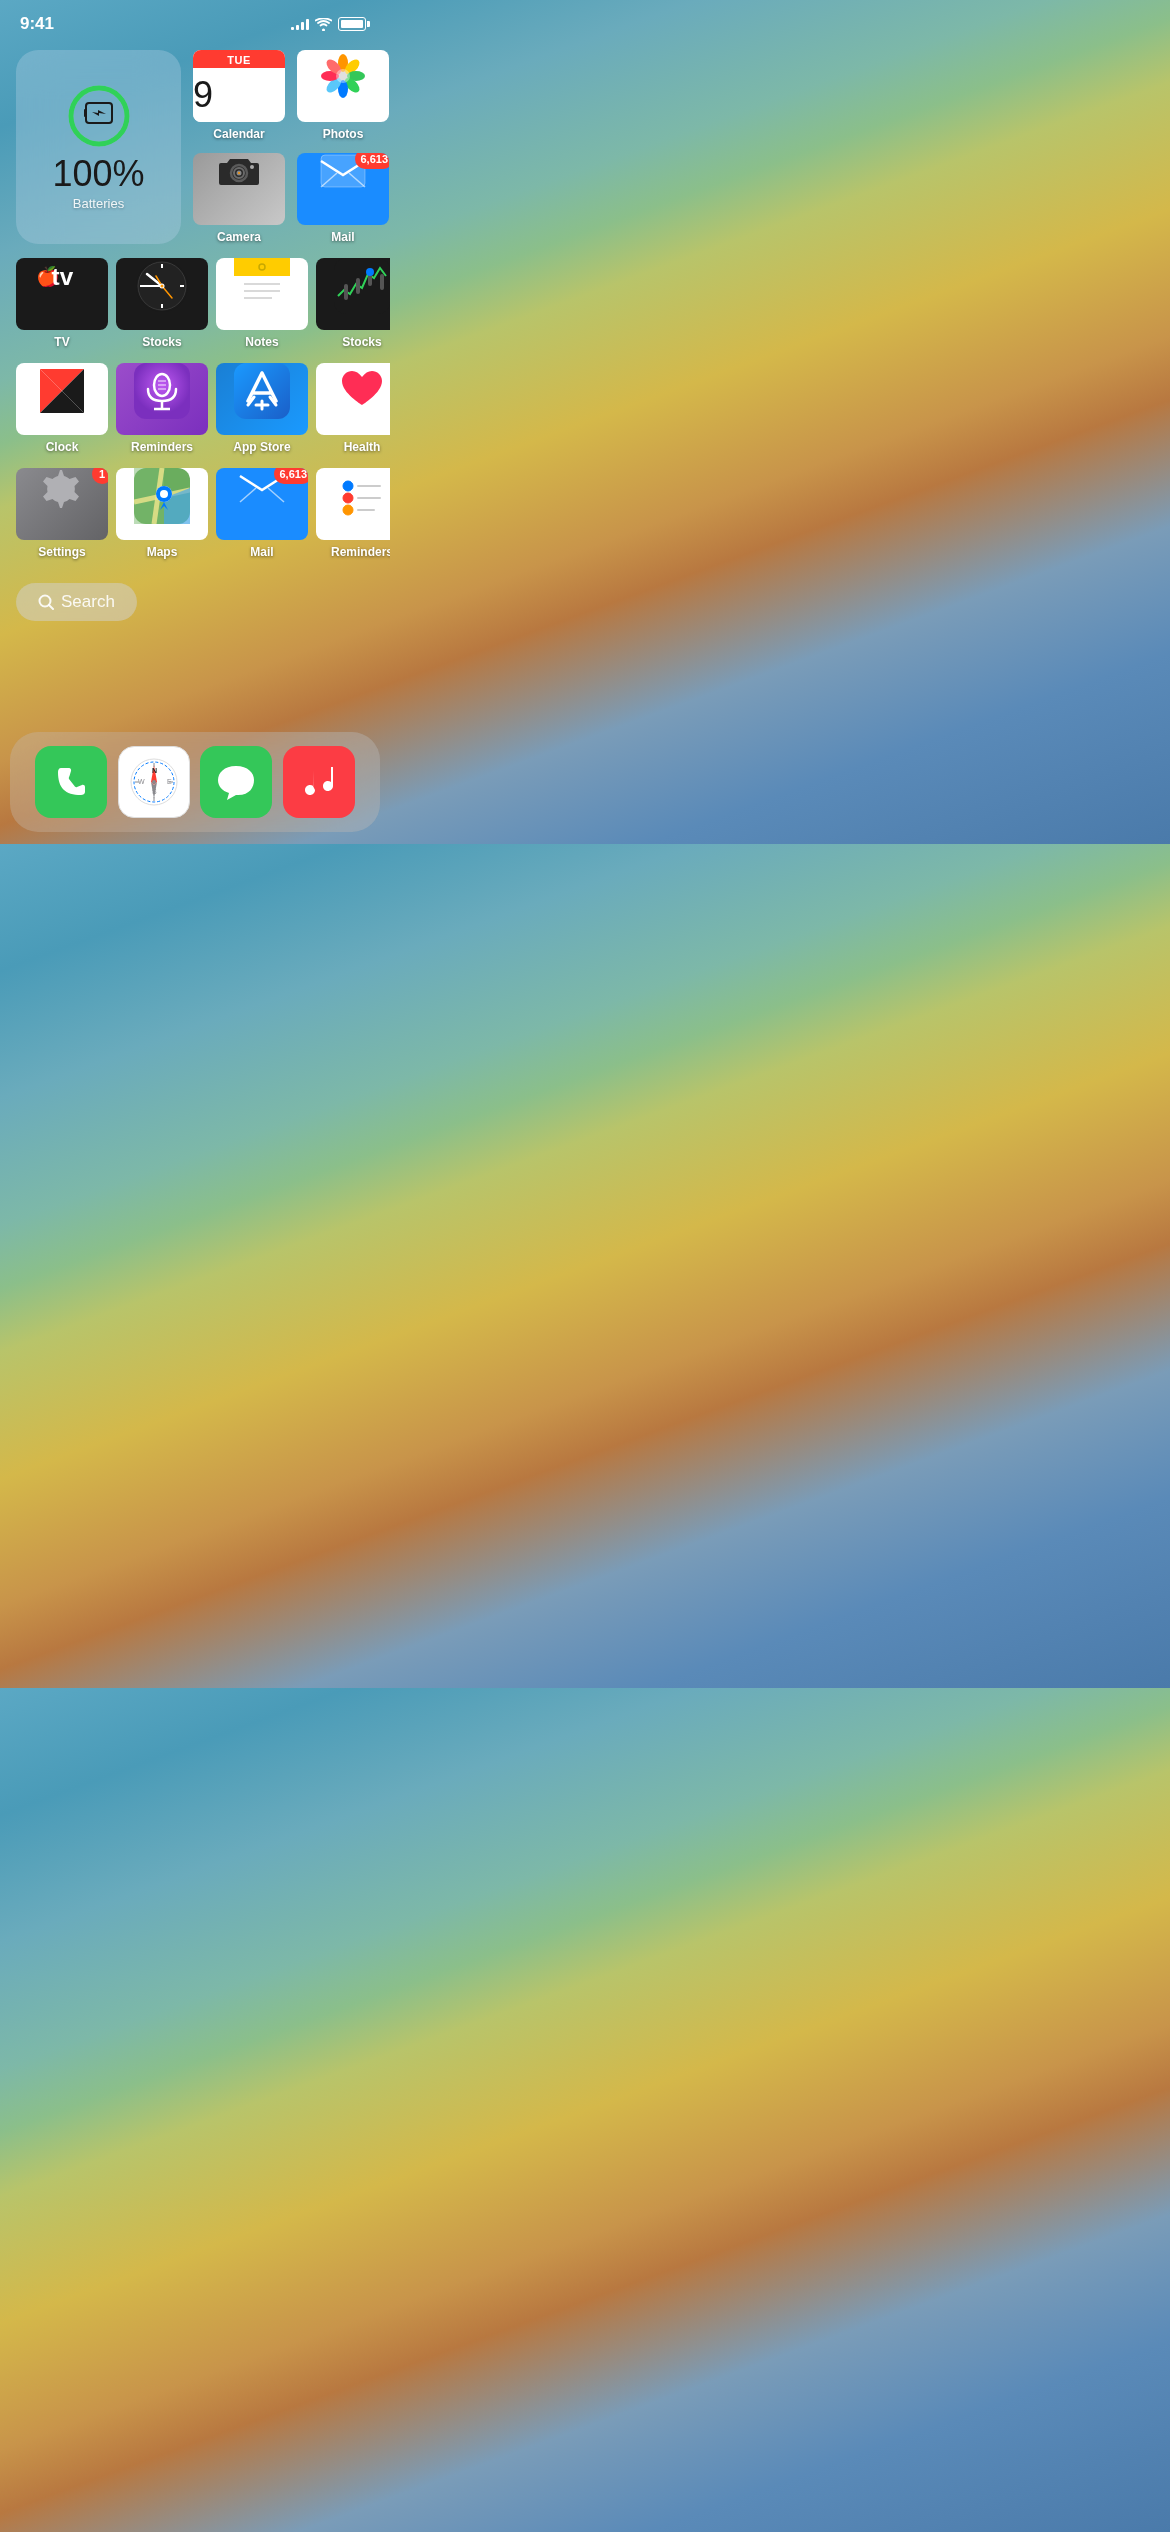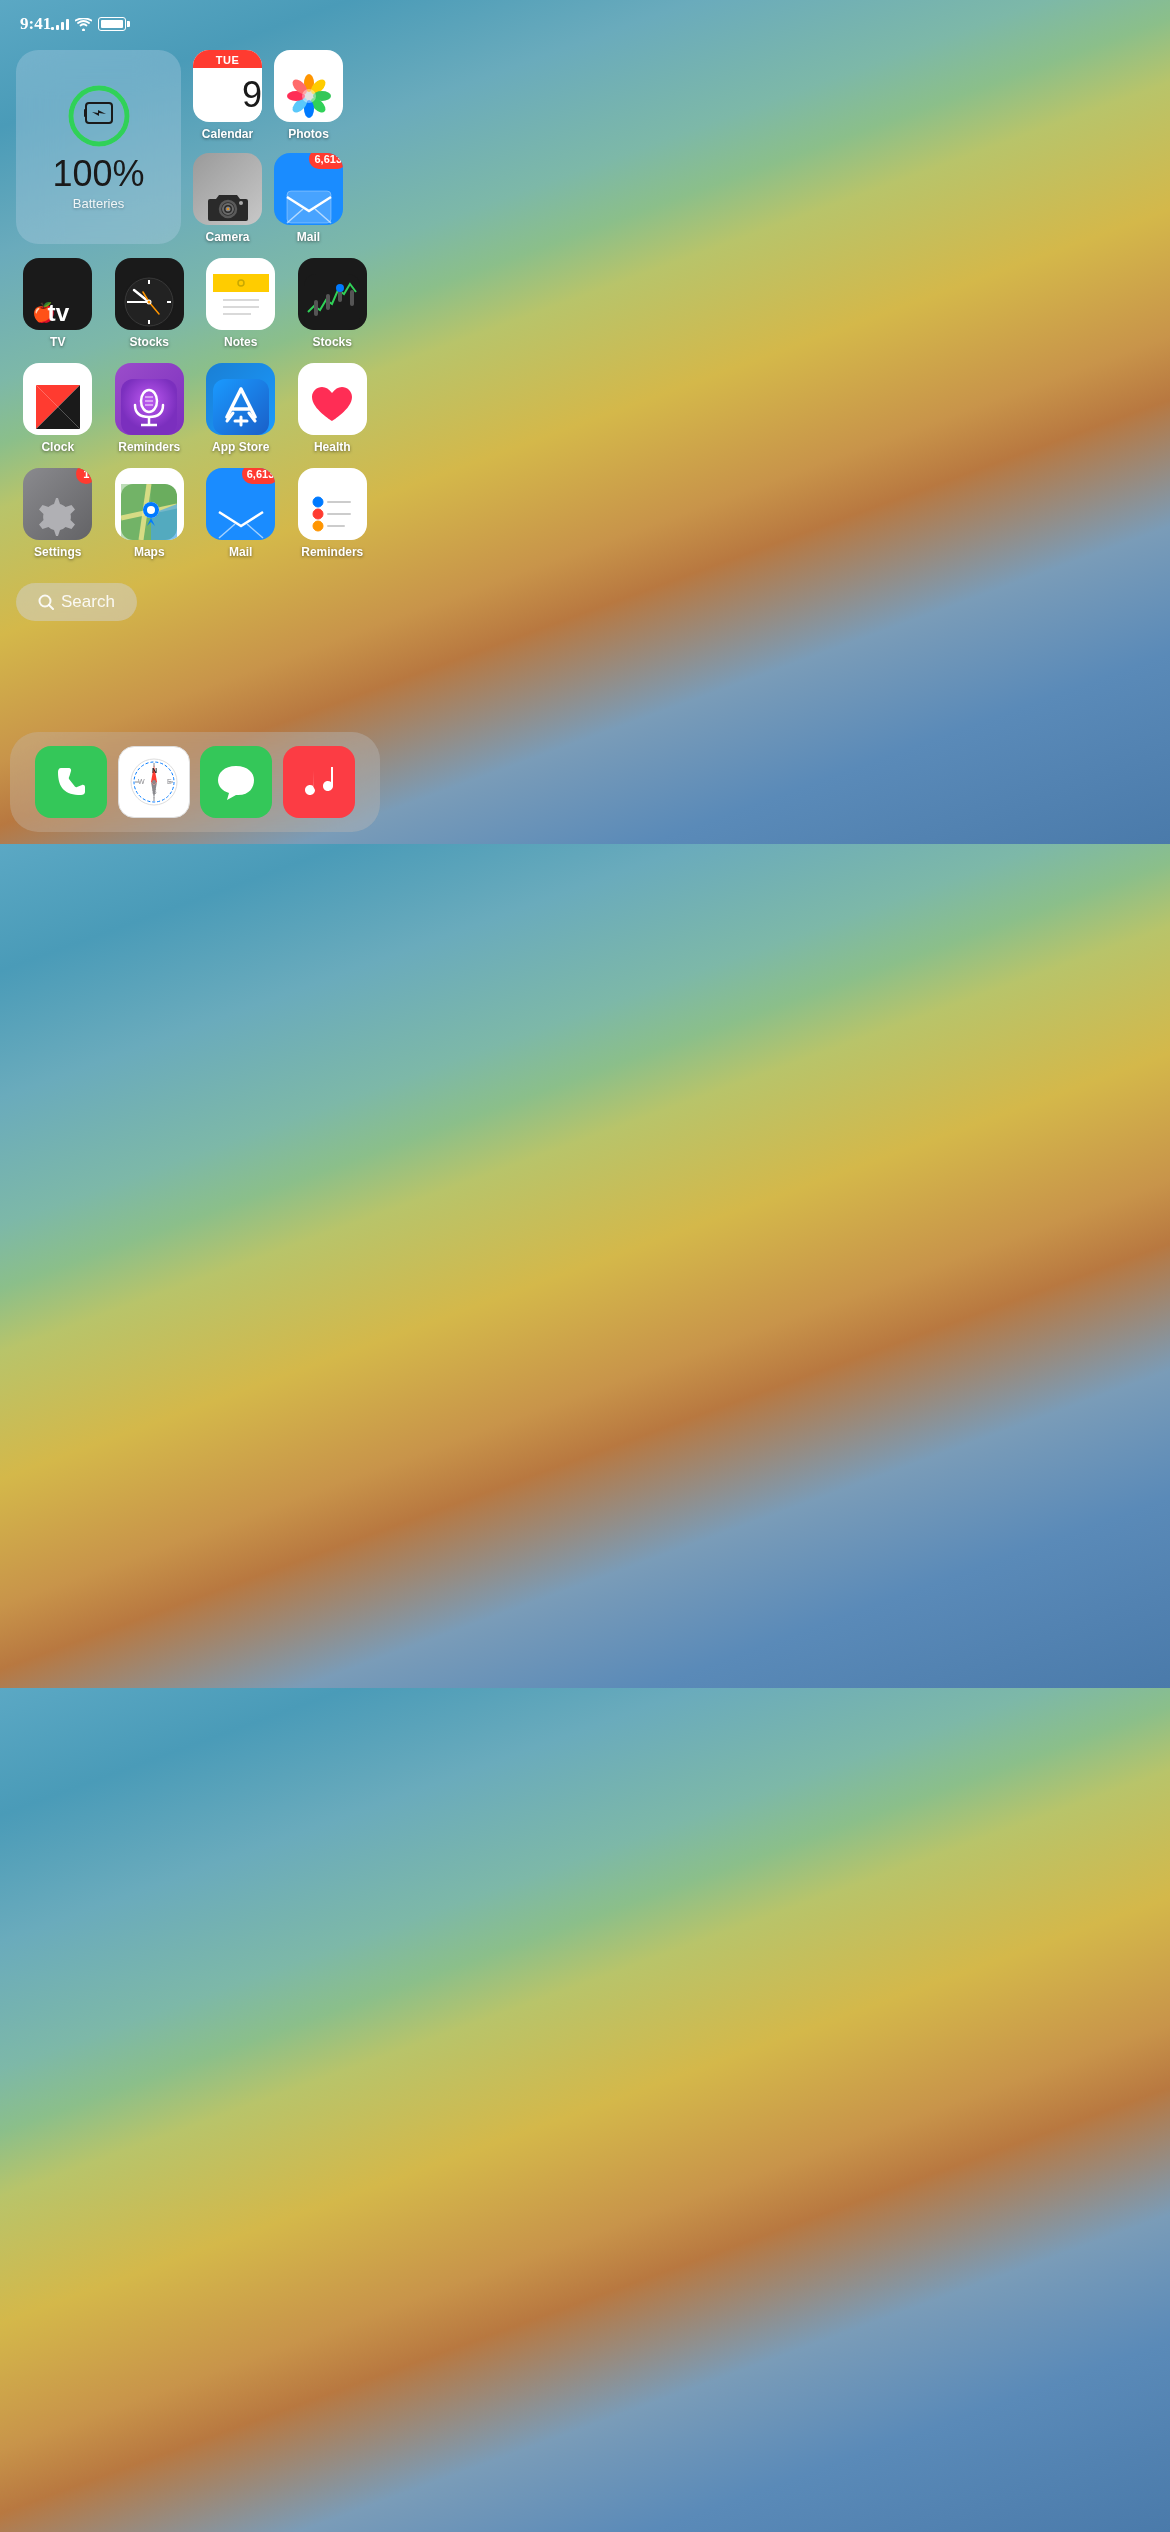--- a/index.html
+++ b/index.html
@@ -10,29 +10,28 @@
       height: 844px;
       overflow: hidden;
       font-family: -apple-system, 'SF Pro Display', 'Helvetica Neue', sans-serif;
       background: linear-gradient(160deg, #5ba8c4 0%, #4a9bb8 10%, #6aabbc 20%, #7db8a8 30%, #8bbf8a 35%, #b8c46a 40%, #d4b84a 50%, #c8944a 60%, #b87840 65%, #7a9cb8 75%, #5a8ab8 85%, #4a7aaa 100%);
       position: relative;
     }
 
     
     .status-bar {
       display: flex;
-      justify-content: flex-start;
+      justify-content: space-between;
       align-items: center;
       padding: 14px 20px 6px;
       color: white;
       font-weight: 600;
       font-size: 17px;
       position: relative;
       z-index: 10;
-      font-family: Liberation Serif, serif;
     }
 
     .status-time {
       font-weight: 700;
       font-size: 17px;
     }
 
     .status-icons {
       display: flex;
       align-items: center;
@@ -156,25 +155,25 @@
 
     .app-item {
       display: flex;
       flex-direction: column;
       align-items: center;
       gap: 5px;
       cursor: pointer;
     }
 
     .app-icon {
-      width: 69px;
+      width: 92px;
       height: 72px;
-      border-radius: 16px;
-      display: flex;
-      align-items: flex-end;
+      border-radius: 8px;
+      display: flex;
+      align-items: flex-start;
       justify-content: center;
       position: relative;
       overflow: hidden;
     }
 
     .app-label {
       font-size: 12px;
       color: white;
       text-align: center;
       text-shadow: 0 1px 3px rgba(0,0,0,0.5);

